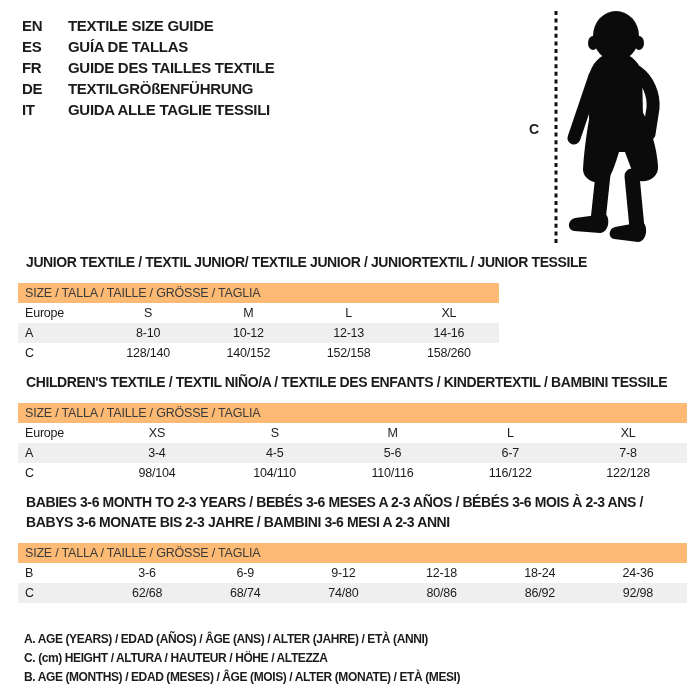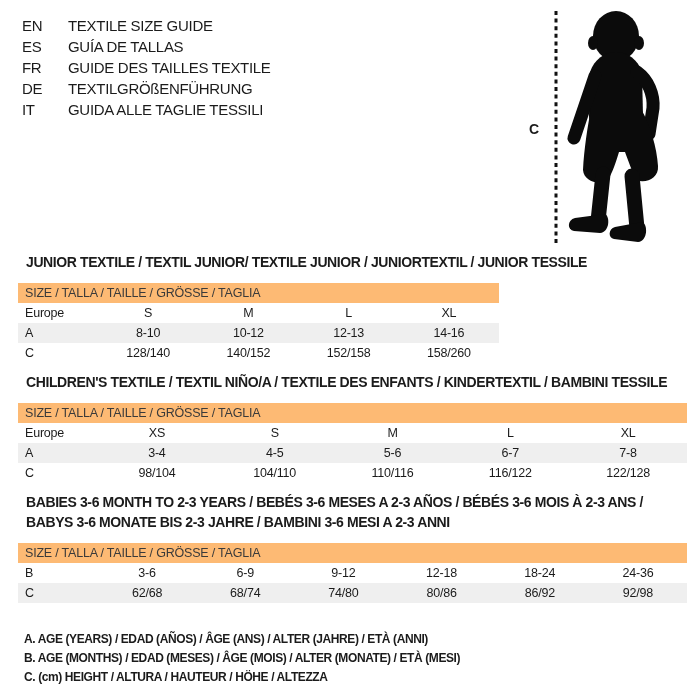--- a/index.html
+++ b/index.html
@@ -1,21 +1,21 @@
 <!DOCTYPE html>
 <html><head>
 <meta charset="utf-8">
 <style>
   html,body{margin:0;padding:0;}
   body{font-family:"Liberation Sans", sans-serif;background:#fff;}
   .page{position:relative;width:700px;height:700px;background:#ffffff;overflow:hidden;color:#1b1b1b;}
 
   
   .languages{position:absolute;left:22px;top:15px;}
-  .lang-row{display:flex;line-height:21px;font-weight:normal;font-size:15px;letter-spacing:-0.3px;white-space:nowrap;}
+  .lang-row{display:flex;line-height:21px;font-weight:bold;font-size:15px;letter-spacing:-0.3px;white-space:nowrap;}
   .lang-code{width:46px;}
 
   
   .figure-svg{position:absolute;left:540px;top:0;}
   .figure-label{position:absolute;left:529px;top:121px;font-weight:bold;font-size:14px;letter-spacing:-0.3px;}
 
   
   .size-table{position:absolute;left:18px;}
   .t1{top:252px;width:481px;}
   .t2{top:372px;width:669px;}
@@ -161,17 +161,17 @@
         <span class="cell">68/74</span>
         <span class="cell">74/80</span>
         <span class="cell">80/86</span>
         <span class="cell">86/92</span>
         <span class="cell">92/98</span>
       </div>
     </section>
 
   <div class="footnotes">
       <div class="footnote">A. AGE (YEARS) / EDAD (AÑOS) / ÂGE (ANS) / ALTER (JAHRE) / ETÀ (ANNI)</div>
+      <div class="footnote">C. (cm) HEIGHT / ALTURA / HAUTEUR / HÖHE / ALTEZZA</div>
       <div class="footnote">B. AGE (MONTHS) / EDAD (MESES) / ÂGE (MOIS) / ALTER (MONATE) / ETÀ (MESI)</div>
-      <div class="footnote">C. (cm) HEIGHT / ALTURA / HAUTEUR / HÖHE / ALTEZZA</div>
     </div>
 
 </div>
 
 </body></html>

